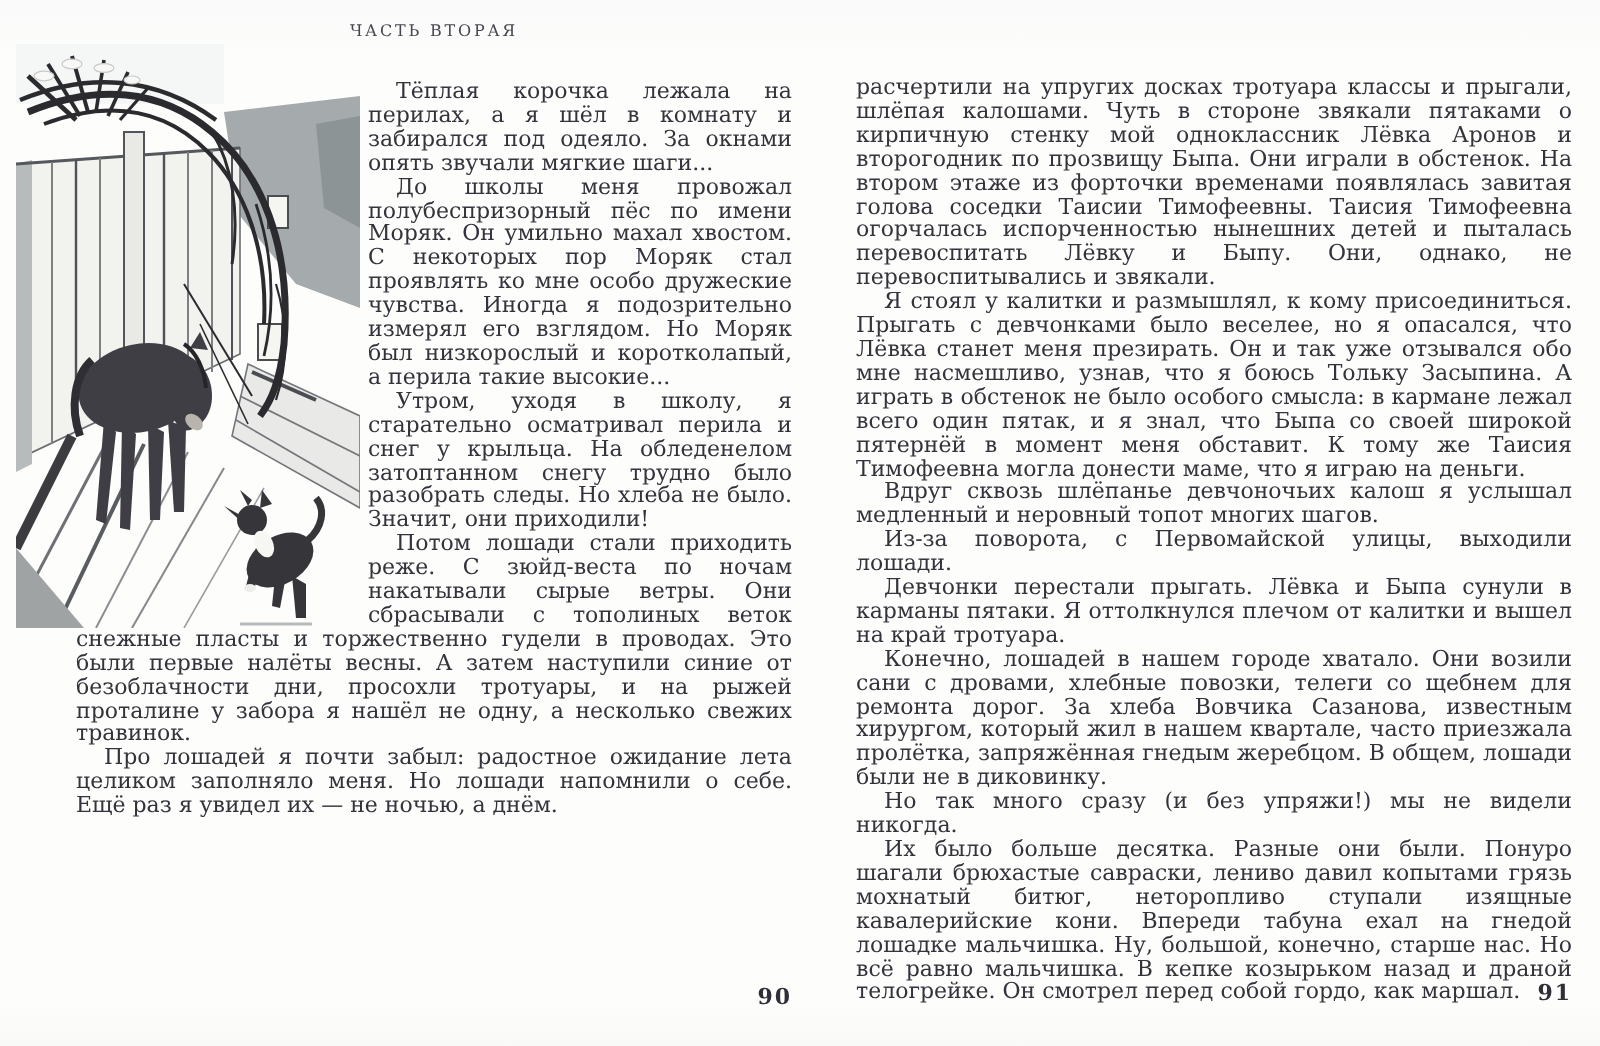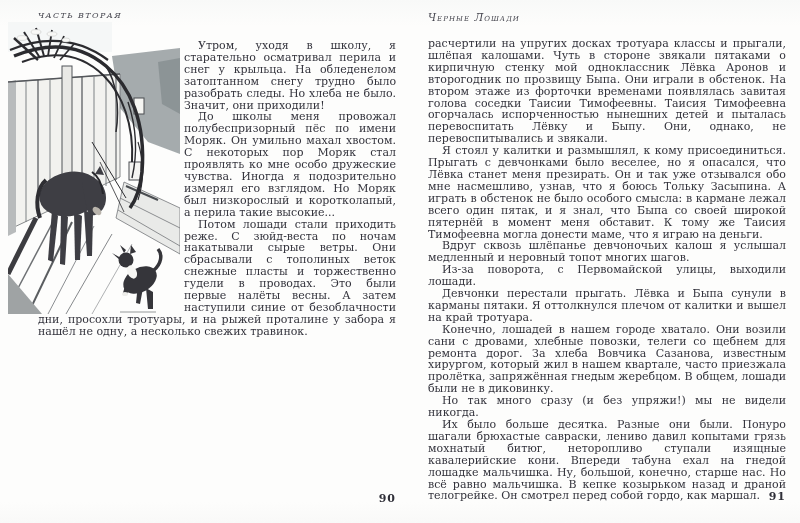--- a/index.html
+++ b/index.html
@@ -9,21 +9,21 @@
     font-family:"DejaVu Serif", serif;
   }
   .spread{position:absolute;inset:0;background:linear-gradient(180deg,#f8f9f8 0%,#fdfdfc 5%,#fdfdfc 96%,#f9f9f8 100%);}
   .page{position:absolute;top:0;height:523px;}
   .page.left{left:0;width:410px;}
   .page.right{left:420px;width:380px;}
 
   .running-head{
     position:absolute;top:11px;
     font-size:8.5px;letter-spacing:1.4px;color:#46464f;
-    font-weight:500;font-style:italic;
+    text-align:center;font-weight:500;
   }
   .running-head.left-head{left:38px;width:358px;text-transform:uppercase;font-size:8px;}
   .running-head.right-head{left:8px;width:346px;font-variant:small-caps;font-size:10.5px;letter-spacing:1px;}
 
   .text-col{
     position:absolute;
     font-size:11px;line-height:11.9px;color:#33333c;
     text-align:justify;
   }
   .page.left  .text-col{left:38px;top:40px;width:358px;}
@@ -132,30 +132,31 @@
         <path d="M 116,231 l -4,-8 l 6,5 z" fill="#35353a"></path>
         <path d="M 122,232 l 1,-9 l 5,7 z" fill="#35353a"></path>
         <ellipse cx="124" cy="250" rx="4.5" ry="7" transform="rotate(-25 124 250)" fill="#f6f6f3"></ellipse>
         <ellipse cx="117" cy="272" rx="3" ry="2" fill="#ededea"></ellipse>
         <line x1="112" y1="290" x2="148" y2="290" stroke="#b7babb" stroke-width="1.5"></line>
       </g>
     </svg>
 
     <div class="text-col">
       <div class="illu-spacer"></div>
+      <p class="para indent">Тёплая корочка лежала на перилах, а я шёл в комнату и забирался под одеяло. За окнами опять звучали мягкие шаги...</p>
+      <p class="para indent">До школы меня провожал полубеспризорный пёс по имени Моряк. Он умильно махал хвостом. С некоторых пор Моряк стал проявлять ко мне особо дружеские чувства. Иногда я подозрительно измерял его взглядом. Но Моряк был низкорослый и коротколапый, а перила такие высокие...</p>
       <p class="para indent">Утром, уходя в школу, я старательно осматривал перила и снег у крыльца. На обледенелом затоптанном снегу трудно было разобрать следы. Но хлеба не было. Значит, они приходили!</p>
-      <p class="para indent">До школы меня провожал полубеспризорный пёс по имени Моряк. Он умильно махал хвостом. С некоторых пор Моряк стал проявлять ко мне особо дружеские чувства. Иногда я подозрительно измерял его взглядом. Но Моряк был низкорослый и коротколапый, а перила такие высокие...</p>
       <p class="para indent">Потом лошади стали приходить реже. С зюйд-веста по ночам накатывали сырые ветры. Они сбрасывали с тополиных веток снежные пласты и торжественно гудели в проводах. Это были первые налёты весны. А затем наступили синие от безоблачности дни, просохли тротуары, и на рыжей проталине у забора я нашёл не одну, а несколько свежих травинок.</p>
+      <p class="para indent">Про лошадей я почти забыл: радостное ожидание лета целиком заполняло меня. Но лошади напомнили о себе. Ещё раз я увидел их — не ночью, а днём.</p>
     </div>
 
     <div class="folio">90</div>
   </section>
 
   <section class="page right">
-    <div class="running-head right-head">Черные Лошади</div>
 
     <div class="text-col">
       <p class="para">расчертили на упругих досках тротуара классы и прыгали, шлёпая калошами. Чуть в стороне звякали пятаками о кирпичную стенку мой одноклассник Лёвка Аронов и второгодник по прозвищу Быпа. Они играли в обстенок. На втором этаже из форточки временами появлялась завитая голова соседки Таисии Тимофеевны. Таисия Тимофеевна огорчалась испорченностью нынешних детей и пыталась перевоспитать Лёвку и Быпу. Они, однако, не перевоспитывались и звякали.</p>
       <p class="para indent">Я стоял у калитки и размышлял, к кому присоединиться. Прыгать с девчонками было веселее, но я опасался, что Лёвка станет меня презирать. Он и так уже отзывался обо мне насмешливо, узнав, что я боюсь Тольку Засыпина. А играть в обстенок не было особого смысла: в кармане лежал всего один пятак, и я знал, что Быпа со своей широкой пятернёй в момент меня обставит. К тому же Таисия Тимофеевна могла донести маме, что я играю на деньги.</p>
       <p class="para indent">Вдруг сквозь шлёпанье девчоночьих калош я услышал медленный и неровный топот многих шагов.</p>
       <p class="para indent">Из-за поворота, с Первомайской улицы, выходили лошади.</p>
       <p class="para indent">Девчонки перестали прыгать. Лёвка и Быпа сунули в карманы пятаки. Я оттолкнулся плечом от калитки и вышел на край тротуара.</p>
       <p class="para indent">Конечно, лошадей в нашем городе хватало. Они возили сани с дровами, хлебные повозки, телеги со щебнем для ремонта дорог. За хлеба Вовчика Сазанова, известным хирургом, который жил в нашем квартале, часто приезжала пролётка, запряжённая гнедым жеребцом. В общем, лошади были не в диковинку.</p>
       <p class="para indent">Но так много сразу (и без упряжи!) мы не видели никогда.</p>
       <p class="para indent">Их было больше десятка. Разные они были. Понуро шагали брюхастые савраски, лениво давил копытами грязь мохнатый битюг, неторопливо ступали изящные кавалерийские кони. Впереди табуна ехал на гнедой лошадке мальчишка. Ну, большой, конечно, старше нас. Но всё равно мальчишка. В кепке козырьком назад и драной телогрейке. Он смотрел перед собой гордо, как маршал.</p>

